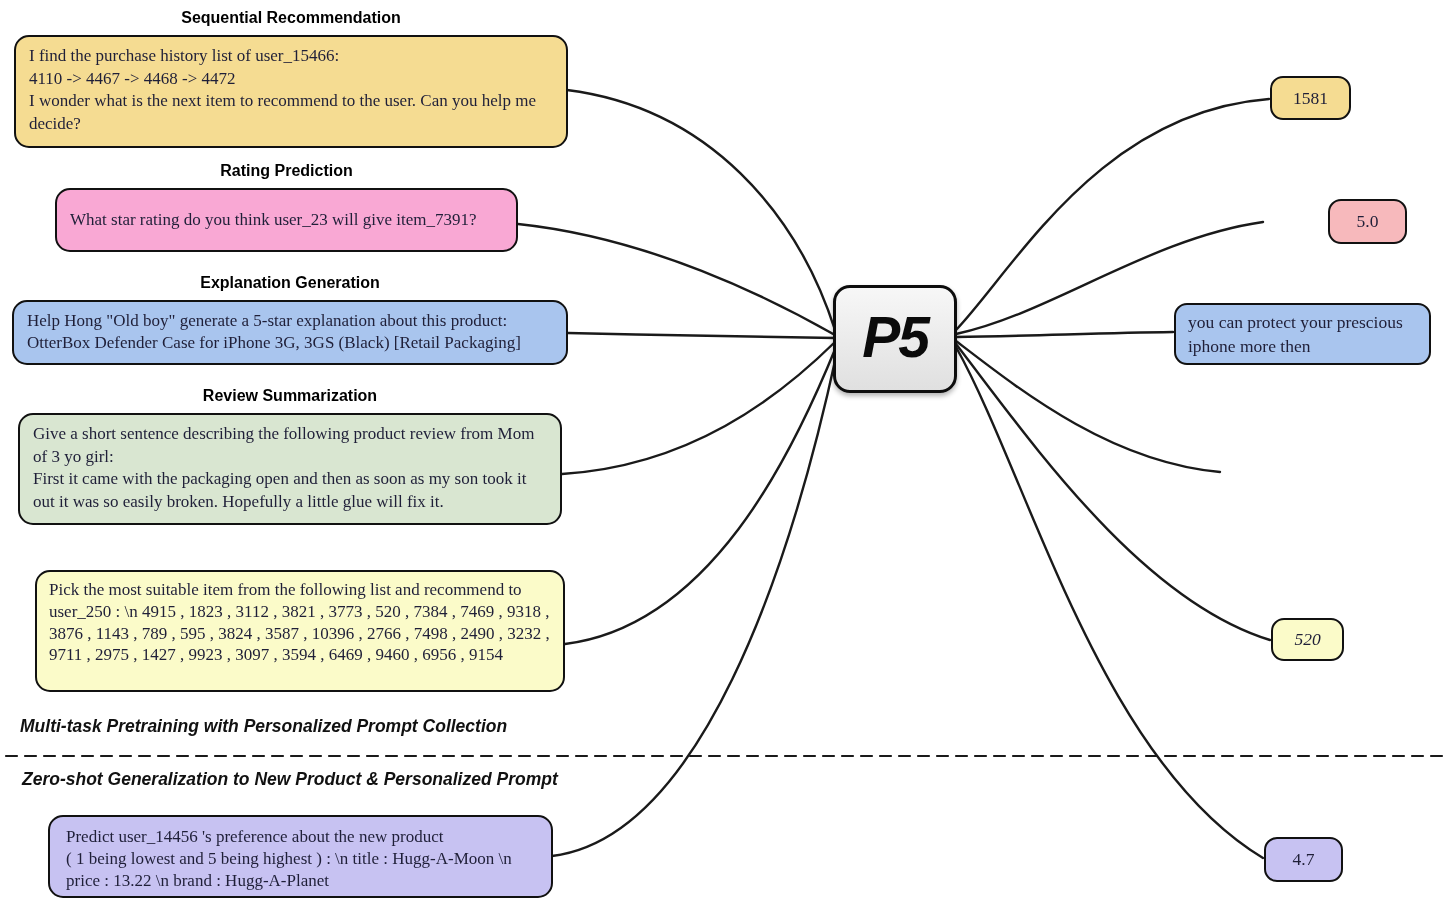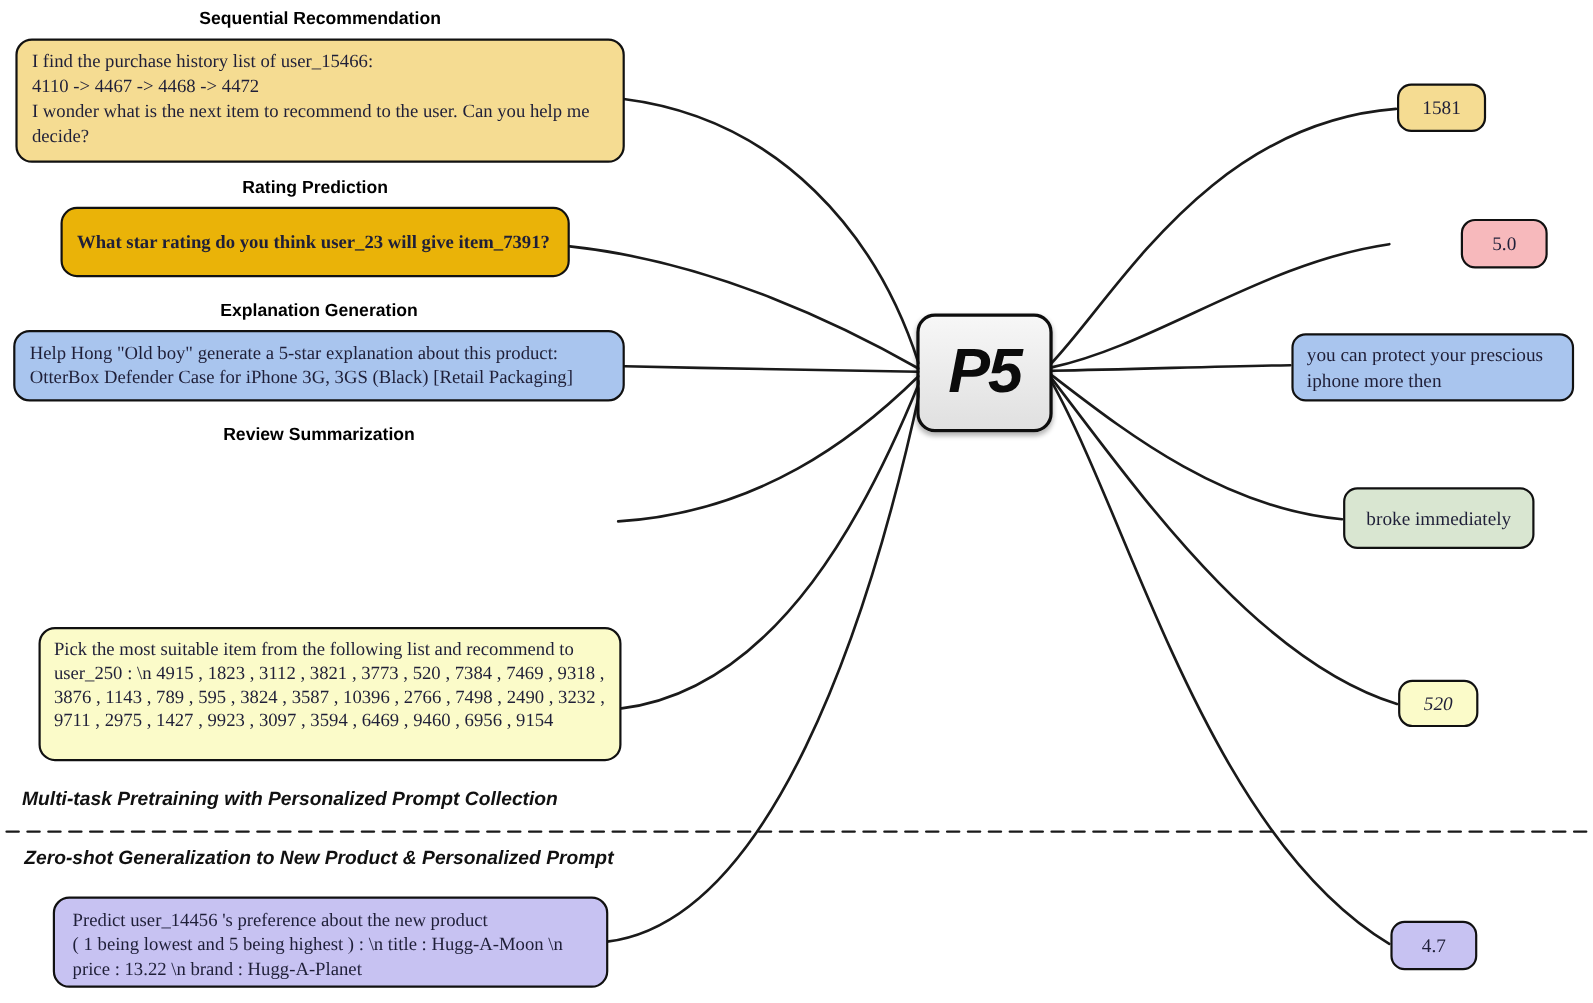--- a/index.html
+++ b/index.html
@@ -85,31 +85,35 @@
   </svg>
 
   <div class="task-title" id="t0-title">Sequential Recommendation</div>
   <div class="task-box" id="t0-box" style="background-color: rgb(245, 220, 146);">
     <div>I find the purchase history list of user_15466:</div>
     <div>4110 -&gt; 4467 -&gt; 4468 -&gt; 4472</div>
     <div>I wonder what is the next item to recommend to the user.  Can you help me decide?</div>
   </div>
 
   <div class="task-title" id="t1-title">Rating Prediction</div>
-  <div class="task-box" id="t1-box" style="background-color: #eab308; font-weight: bold;">
+  <div class="task-box" id="t1-box" style="background-color: #f9a8d4;">
     <div>What star rating do you think user_23 will give item_7391?</div>
   </div>
 
   <div class="task-title" id="t2-title">Explanation Generation</div>
   <div class="task-box" id="t2-box" style="background-color: rgb(169, 197, 238);">
     <div>Help Hong "Old boy" generate a 5-star explanation about this product:</div>
     <div>OtterBox Defender Case for iPhone 3G, 3GS (Black) [Retail Packaging]</div>
   </div>
 
   <div class="task-title" id="t3-title">Review Summarization</div>
+  <div class="task-box" id="t3-box" style="background-color: rgb(217, 230, 209);">
+    <div>Give a short sentence describing the following product review from Mom of 3 yo girl:</div>
+    <div>First it came with the packaging open and then as soon as my son took it out it was so easily broken. Hopefully a little glue will fix it.</div>
+  </div>
 
   <div class="task-title" id="t4-title">Direct Recommendation</div>
   <div class="task-box" id="t4-box" style="background-color: rgb(251, 251, 201);">
     <div>Pick the most suitable item from the following list and recommend to user_250 : \n 4915 , 1823 , 3112 , 3821 , 3773 , 520 , 7384 , 7469 , 9318 , 3876 , 1143 , 789 , 595 , 3824 , 3587 , 10396 , 2766 , 7498 , 2490 , 3232 , 9711 , 2975 , 1427 , 9923 , 3097 , 3594 , 6469 , 9460 , 6956 , 9154</div>
   </div>
 
   <div class="task-box" id="t5-box" style="background-color: rgb(199, 194, 242);">
     <div>Predict user_14456 's preference about the new product</div>
     <div>( 1 being lowest and 5 being highest ) : \n title : Hugg-A-Moon \n price : 13.22 \n brand : Hugg-A-Planet</div>
   </div>
@@ -117,17 +121,16 @@
   <div class="section-label" id="label-zeroshot">Zero-shot Generalization to New Product &amp; Personalized Prompt</div>
   <div class="section-label" id="label-pretrain">Multi-task Pretraining with Personalized Prompt Collection</div>
 
   <div id="p5-node">
     <span class="p5-label">P5</span>
   </div>
 
   <div class="out-box" id="o0" style="background-color: rgb(245, 220, 146);">1581</div>
   <div class="out-box" id="o1" style="background-color: rgb(247, 185, 188);">5.0</div>
   <div class="out-box text-left" id="o2" style="background-color: rgb(169, 197, 238);">you can protect your prescious iphone more then</div>
-  <div class="out-box" id="o3" style="background-color: rgb(217, 230, 209);">broke immediately</div>
   <div class="out-box" id="o4" style="background-color: rgb(251, 251, 201);">520</div>
   <div class="out-box" id="o5" style="background-color: rgb(199, 194, 242);">4.7</div>
 
 </div>
 
 </body></html>

